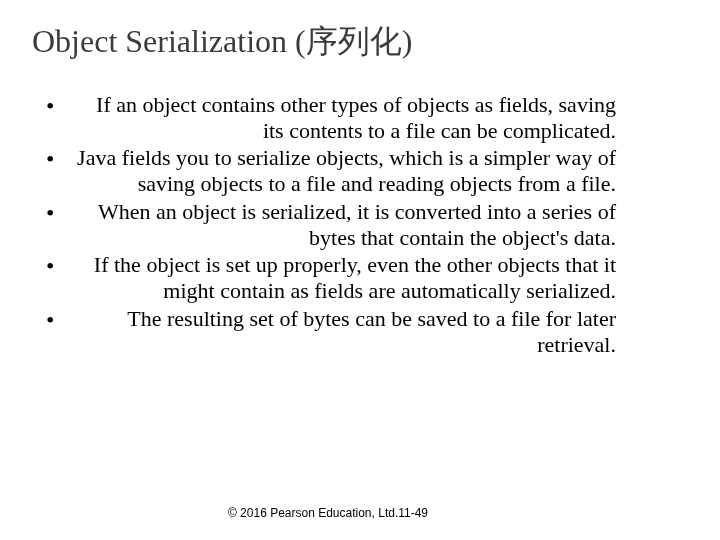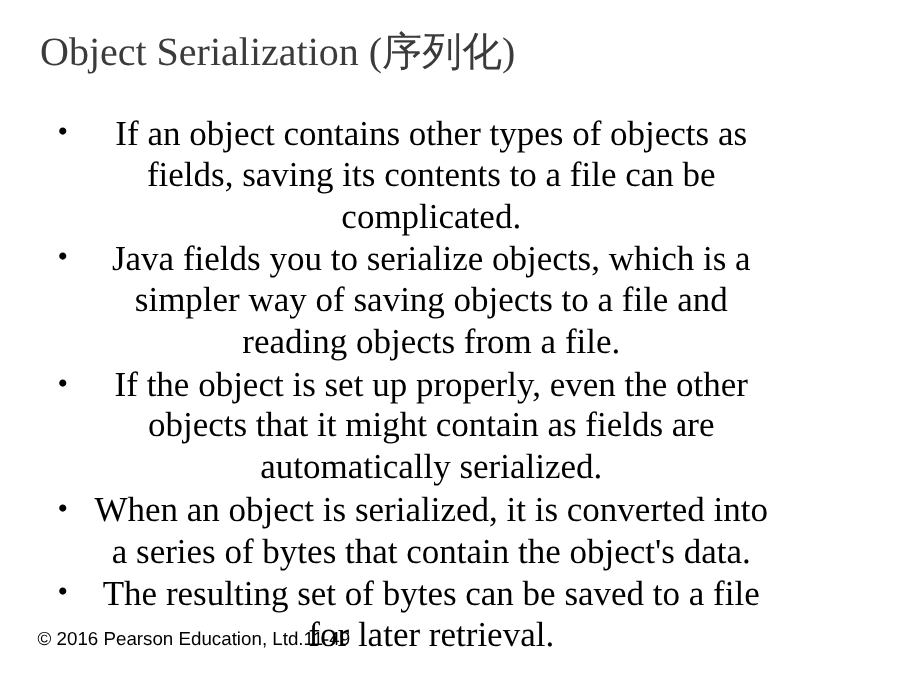--- a/index.html
+++ b/index.html
@@ -17,56 +17,56 @@
     margin-bottom: 28px;
     margin-left: 2px;
   }
   .bullets {
     list-style: none;
     padding-left: 44px;
     padding-right: 10px;
   }
   .bullets li {
     position: relative;
-    font-size: 28px;
+    font-size: 22px;
     line-height: 1.17;
     margin-bottom: 2px;
-    text-align: center;
+    text-align: right;
   }
   .bullets li::before {
     content: "•";
     position: absolute;
     left: -28px;
     top: 0;
     font-size: 24px;
   }
   .italic { }
   .footer {
     position: absolute;
     bottom: 20px;
     left: 30px;
     right: 30px;
     display: flex;
-    justify-content: flex-start;
+    justify-content: center;
     font-family: Arial, Helvetica, sans-serif;
-    font-size: 15px;
+    font-size: 12px;
     color: #000;
   }
 </style>
 </head>
 <body>
 
 <div class="slide">
   <h1 class="title">Object Serialization (序列化)</h1>
 
   <ul class="bullets">
     <li><span>If an object contains other types of objects as fields, saving its contents to a file can be complicated.</span></li>
     <li><span>Java fields you to </span><span class="italic">serialize</span><span> objects, which is a simpler way of saving objects to a file and reading objects from a file.</span></li>
+    <li><span>When an object is serialized, it is converted into a series of bytes that contain the object's data.</span></li>
     <li><span>If the object is set up properly, even the other objects that it might contain as fields are automatically serialized.</span></li>
-    <li><span>When an object is serialized, it is converted into a series of bytes that contain the object's data.</span></li>
     <li><span>The resulting set of bytes can be saved to a file for later retrieval.</span></li>
   </ul>
 
   <div class="footer">
     <span>© 2016 Pearson Education, Ltd.</span>
     <span>11-49</span>
   </div>
 </div>
 
 </body></html>

